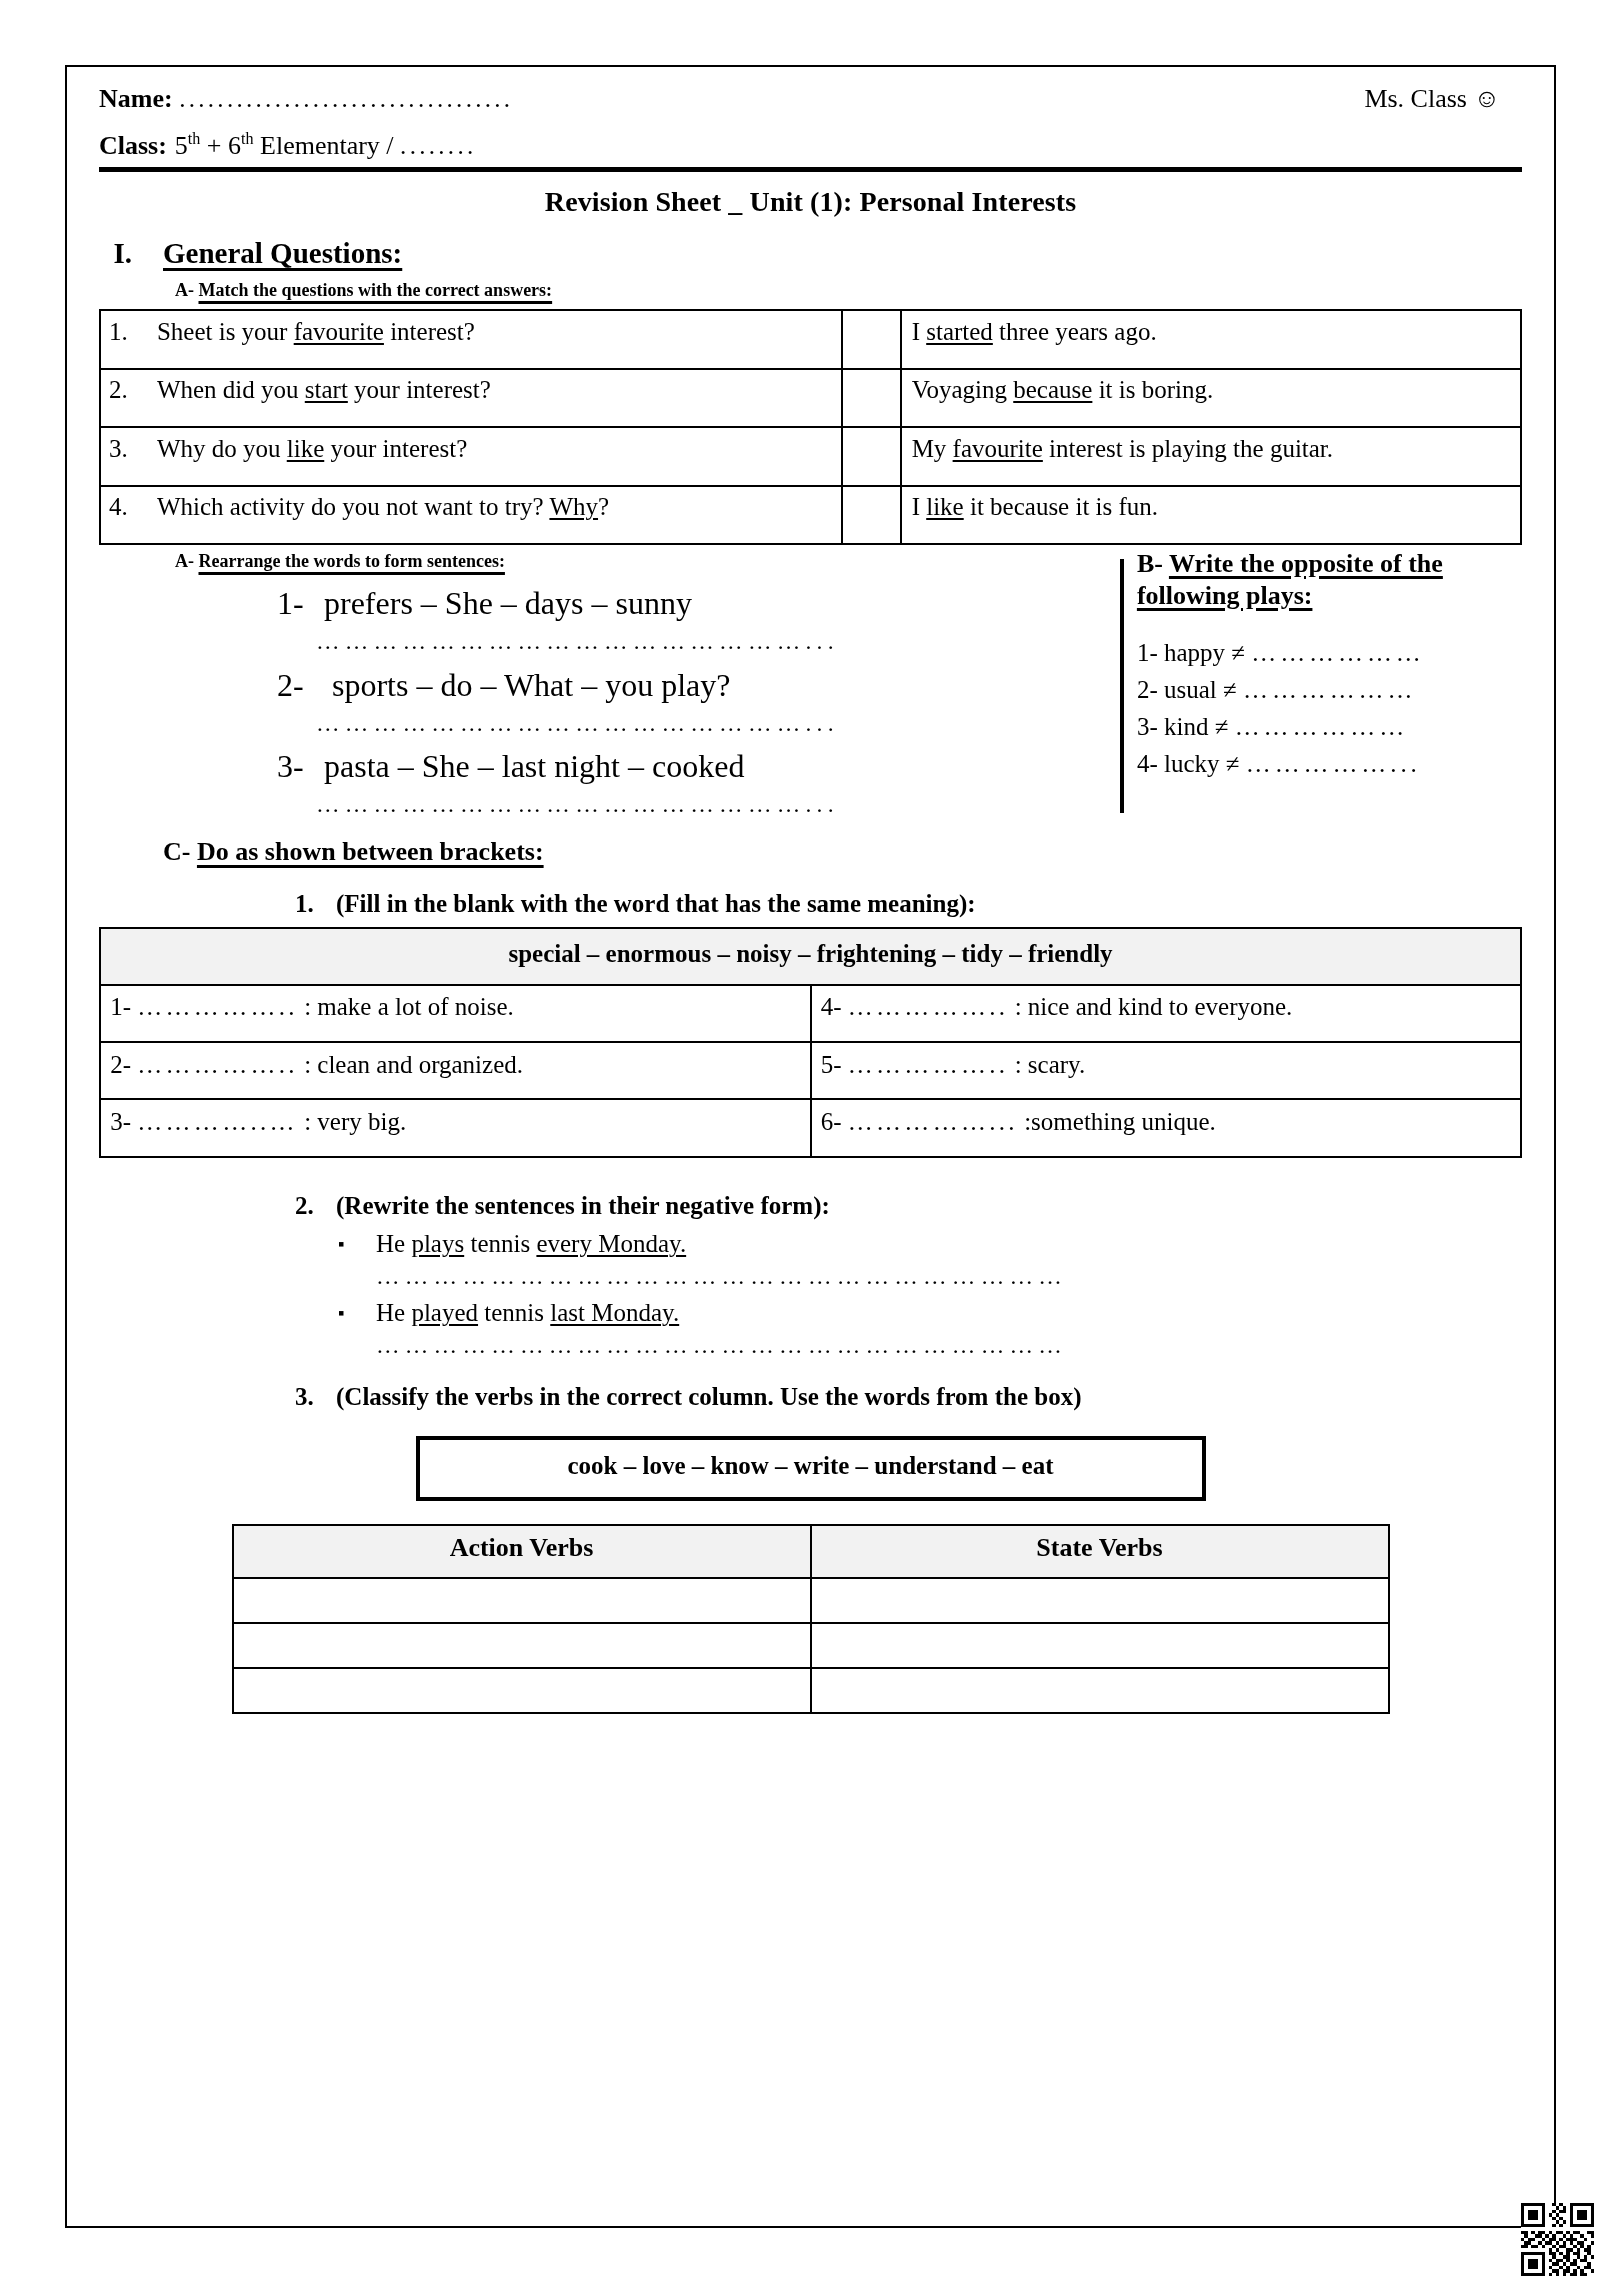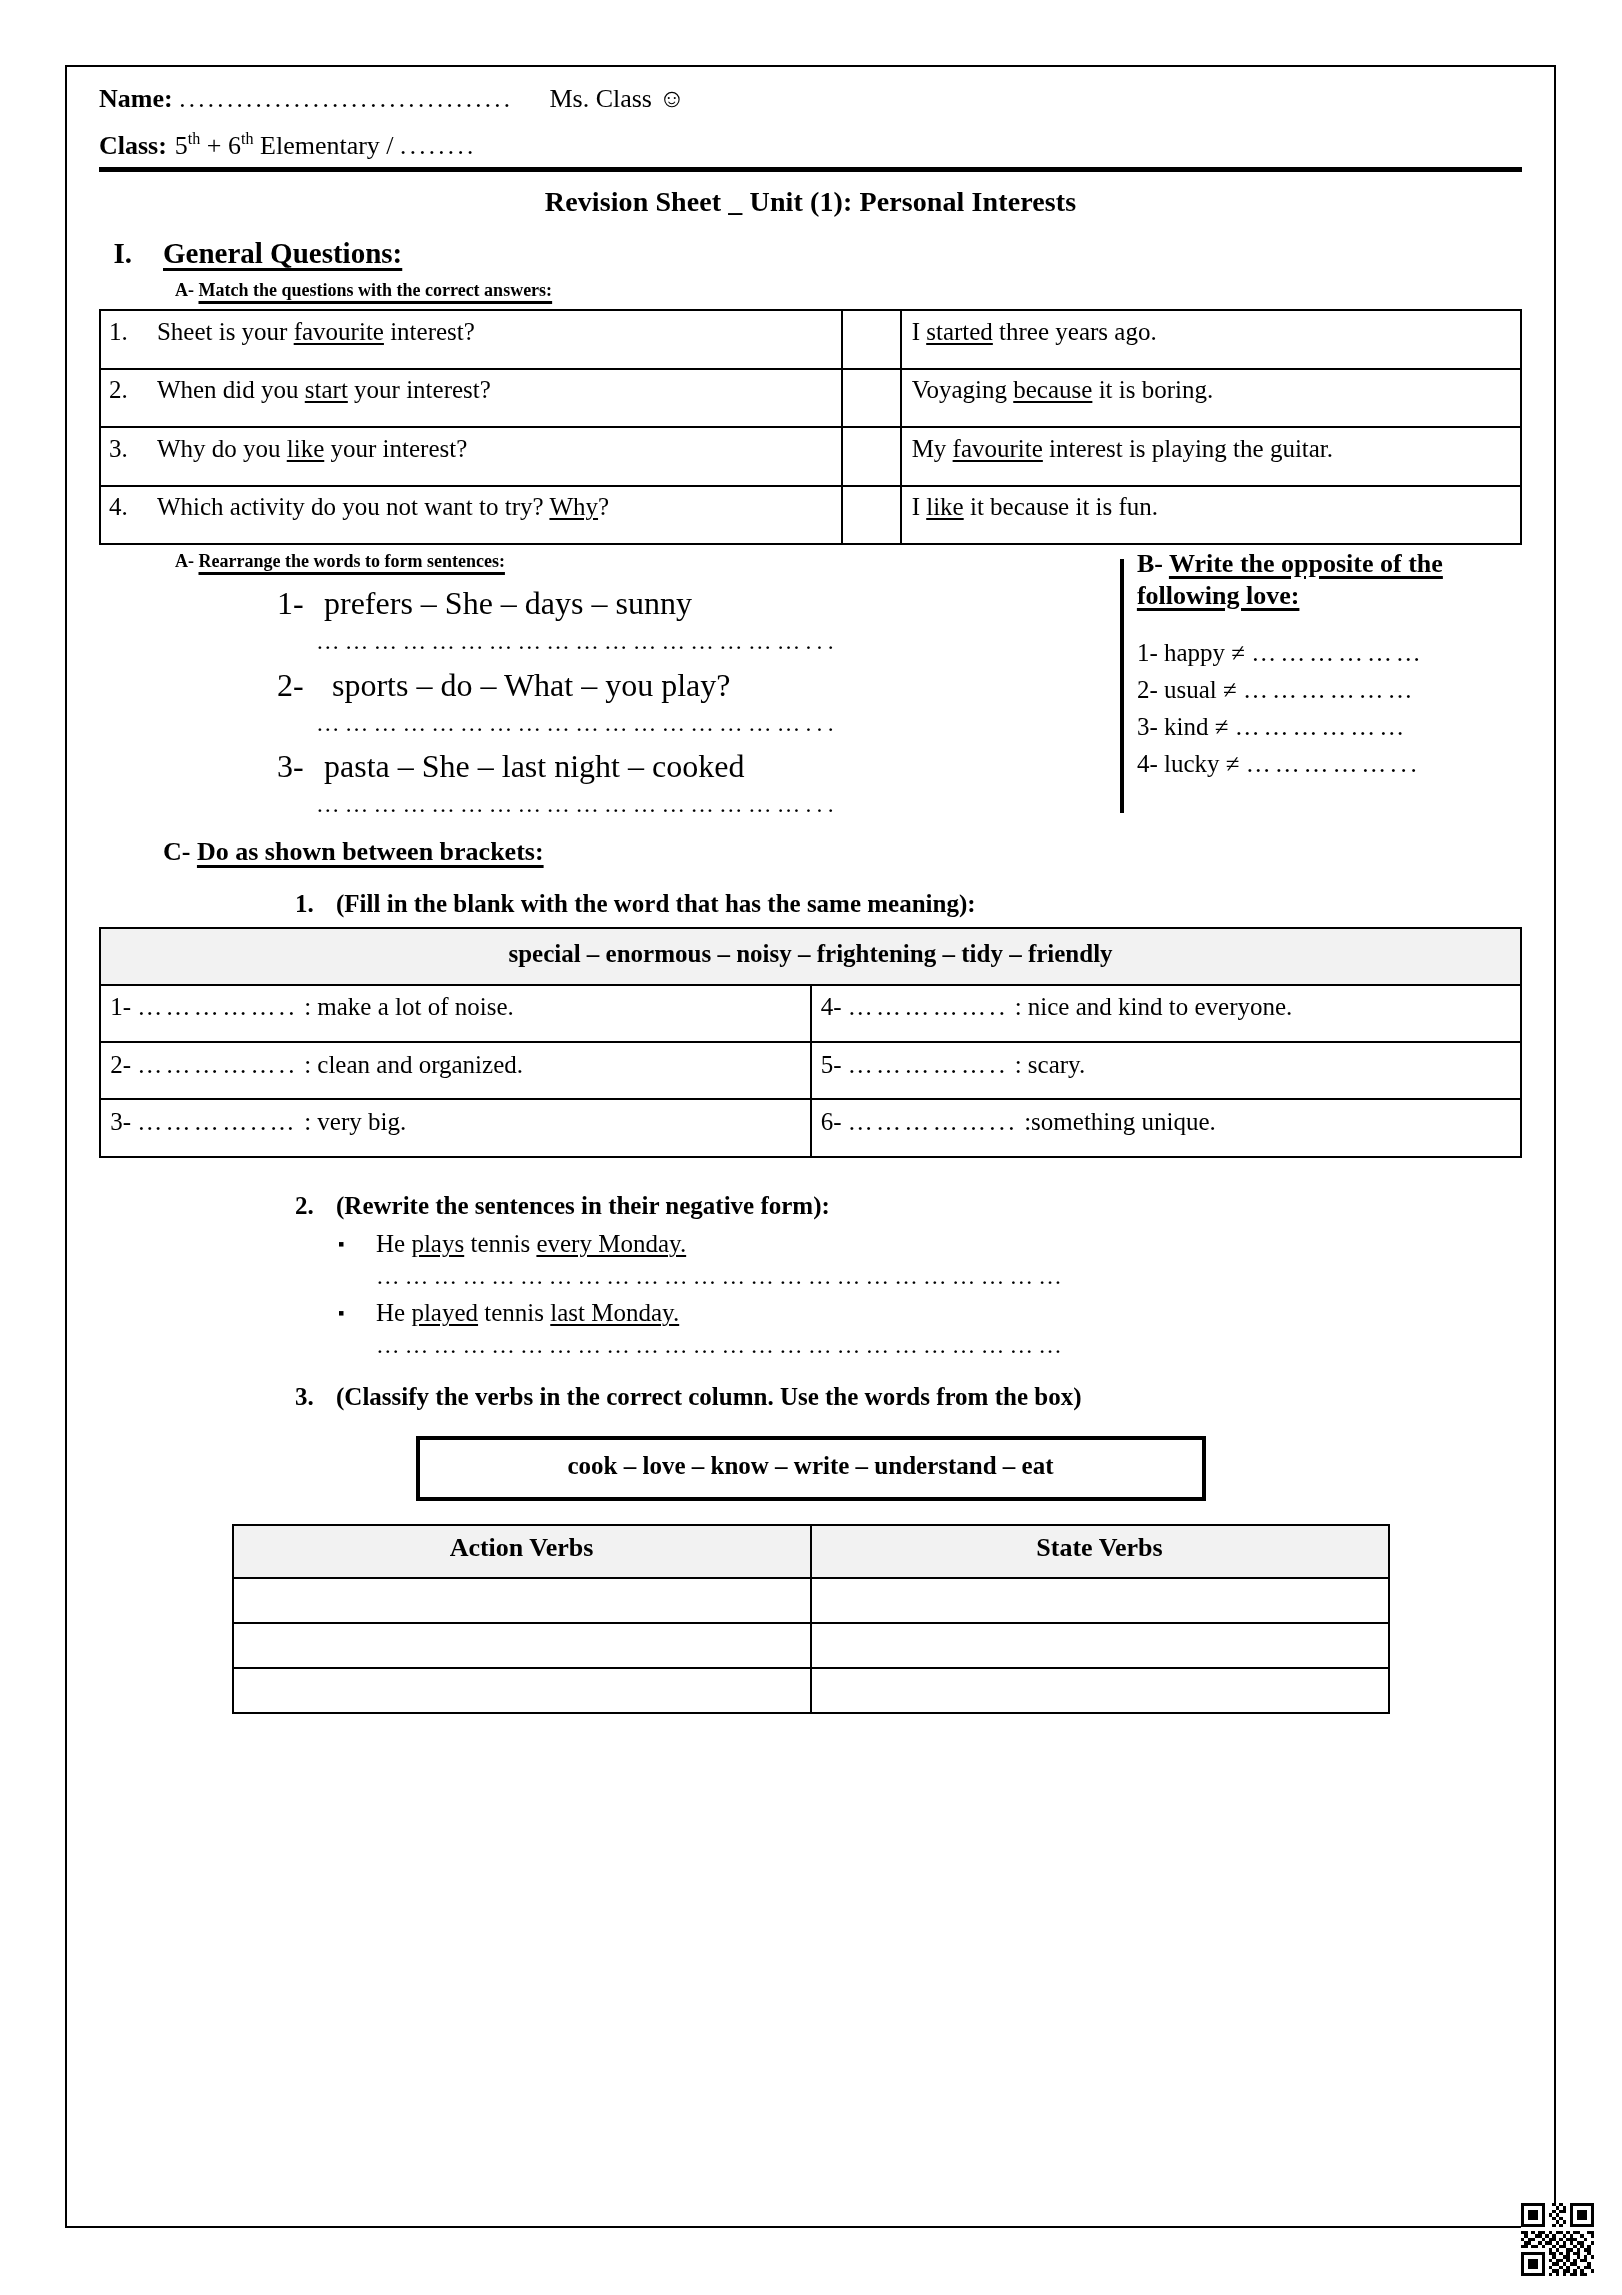--- a/index.html
+++ b/index.html
@@ -22,21 +22,21 @@
   #sheet{
     position:absolute;
     left:65px; top:65px;
     width:1491px; height:2163px;
     box-sizing:border-box;
     padding:19.6px 34px 0 34px;
   }
 
   
   .hdr-row{
-    display:flex; align-items:baseline; 
+    display:flex; align-items:baseline; justify-content:space-between;
     font-size:26px; line-height:1.05;gap:36px;
   }
   .hdr-left{ display:flex; align-items:baseline; }
   .lbl-bold{ font-weight:bold; }
   .dots-short{ letter-spacing:3.3px; font-size:25px; margin-left:6.5px; }
   sup{ font-size:0.62em; vertical-align:super; }
   .hdr-right{ font-size:26px; white-space:nowrap; padding-right:22px;}
   .smiley{ font-size:26px; }
   .hdr-row.second{ margin-top:19.6px; }
   .hdr-rule{
@@ -258,21 +258,21 @@
         <span class="n">3-</span><span>pasta – She – last night – cooked</span>
       </div>
       <div class="dotted-line">……………………………………………...</div>
     </div>
 
     <div class="cw-div"></div>
 
     <div class="cw-right">
       <div class="b-head">
         <span>B- </span><span class="ul">Write the opposite of the</span><br>
-        <span class="ul">following love:</span>
+        <span class="ul">following plays:</span>
       </div>
 
       <div style="height:17px"></div>
 
       <div class="b-item">
         <span>1-</span>
         <span>happy</span>
         <span>≠</span>
         <span class="dots">………………</span>
       </div>

